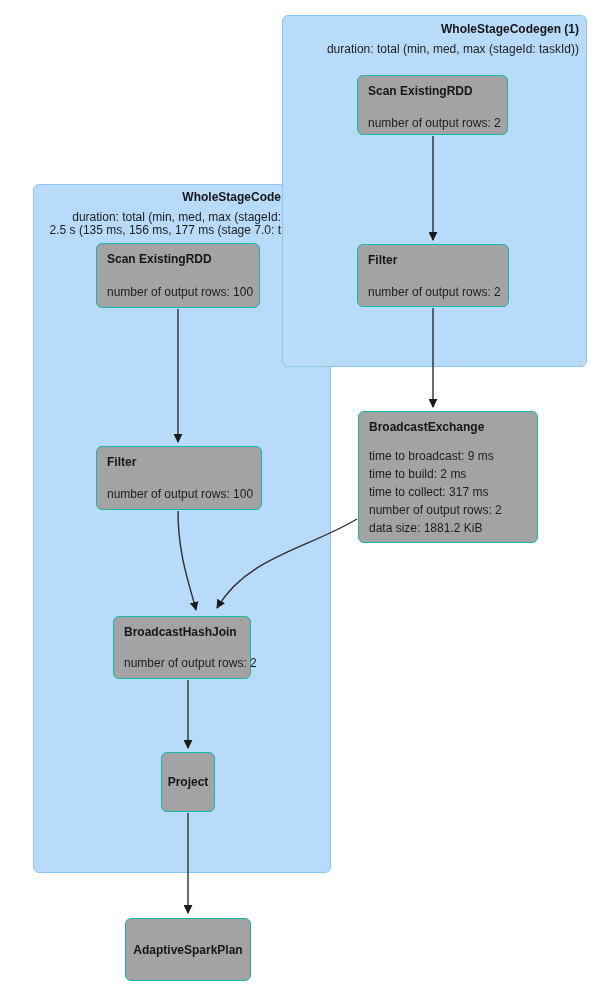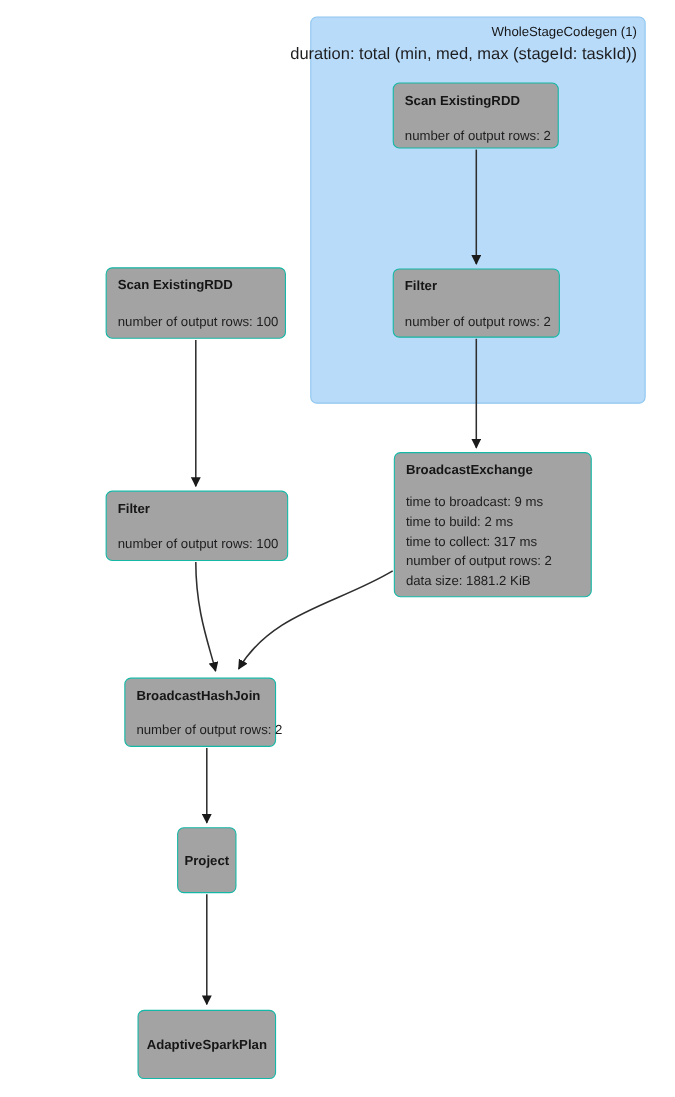--- a/index.html
+++ b/index.html
@@ -16,27 +16,27 @@
     background:#b8dbfa;
     border:1px solid #8fc6ef;
     border-radius:6px;
     box-sizing:border-box;
   }
   .cluster-wsc2{left:33px;top:184px;width:298px;height:689px;z-index:1;}
   .cluster-wsc1{left:282px;top:15px;width:305px;height:352px;z-index:2;}
 
   .cluster-title{
     position:absolute;
-    font-size:12px;font-weight:normal;
+    font-size:12px;font-weight:bold;
     white-space:nowrap;text-align:left;
     color:#161616;
   }
   .cluster-duration{
     position:absolute;
-    font-size:15px;line-height:13px;
+    font-size:12px;line-height:13px;
     white-space:nowrap;text-align:right;
     color:#1d1d1f;
   }
   .cluster-wsc1 .cluster-title{top:6px;right:7px;}
   .cluster-wsc1 .cluster-duration{top:27px;right:7px;}
   .cluster-wsc2 .cluster-title{top:5px;right:49px;}
   .cluster-wsc2 .cluster-duration{top:26px;right:49px;}
 
   
   .node{
@@ -68,20 +68,27 @@
     display:flex;align-items:center;justify-content:center;padding:0;}
 
   
   .edges{position:absolute;left:0;top:0;z-index:4;pointer-events:none;}
 </style>
 </head>
 <body>
 
 <div class="stage">
 
+  <div class="cluster cluster-wsc2">
+    <div class="cluster-title">WholeStageCode</div>
+    <div class="cluster-duration">
+      <div>duration: total (min, med, max (stageId:</div>
+      <div>2.5 s (135 ms, 156 ms, 177 ms (stage 7.0: t</div>
+    </div>
+  </div>
 
   <div class="cluster cluster-wsc1">
     <div class="cluster-title">WholeStageCodegen (1)</div>
     <div class="cluster-duration">
       <div>duration: total (min, med, max (stageId: taskId))</div>
     </div>
   </div>
 
   <div class="node node-scan1">
     <div class="node-title">Scan ExistingRDD</div>

